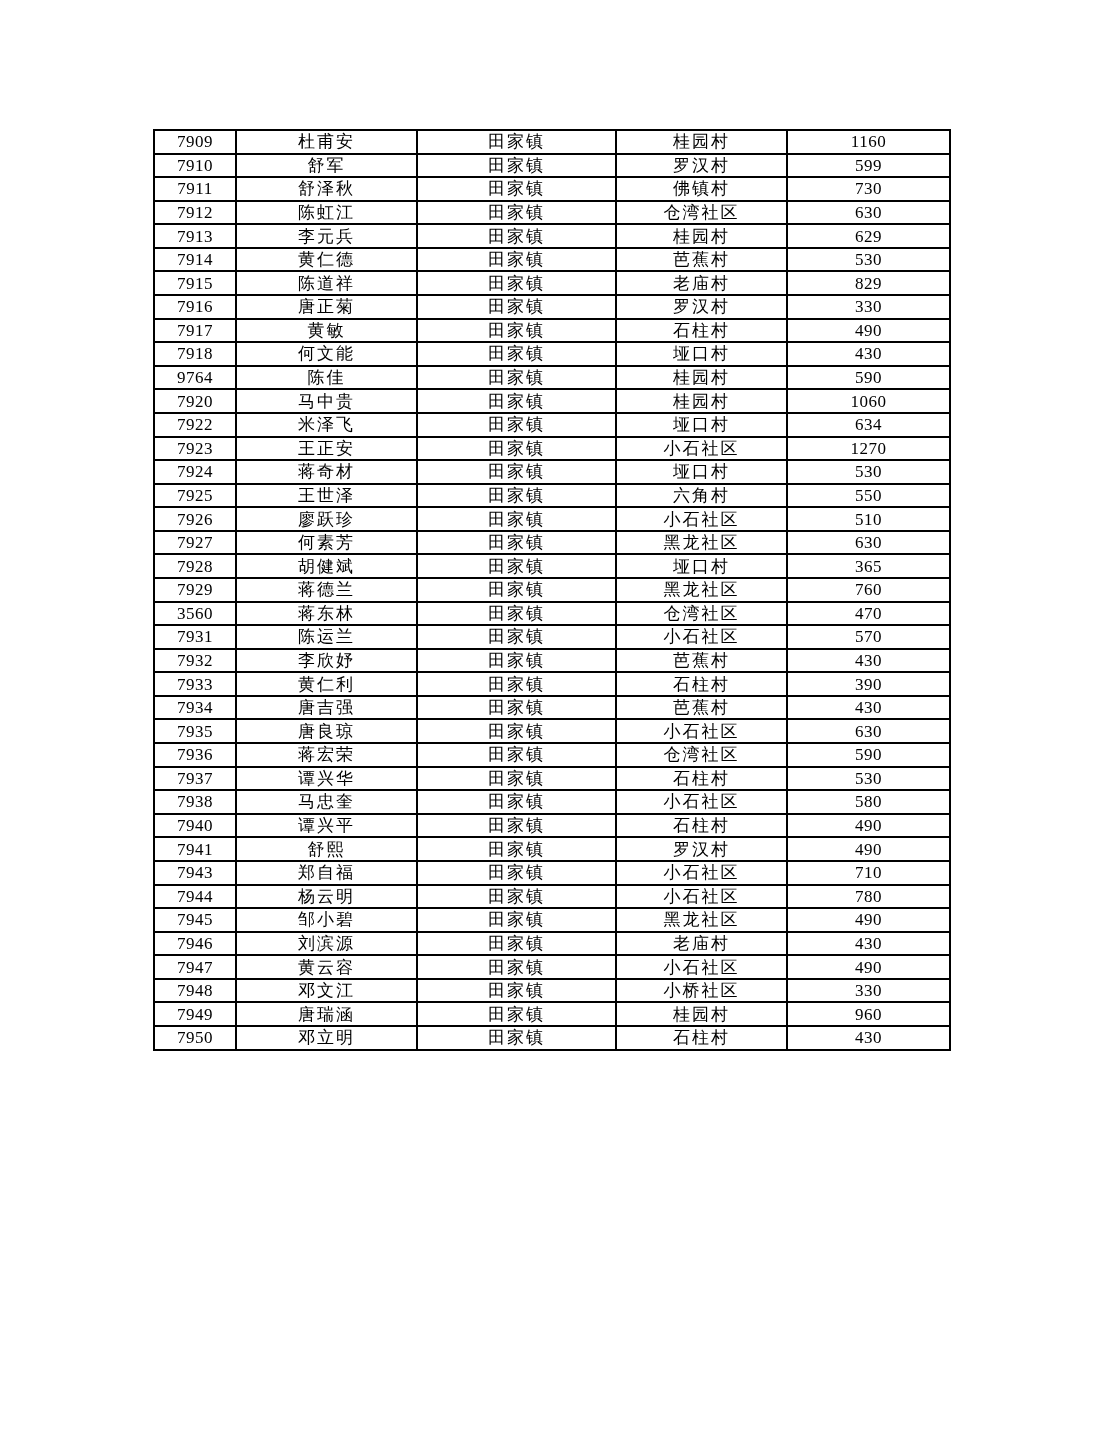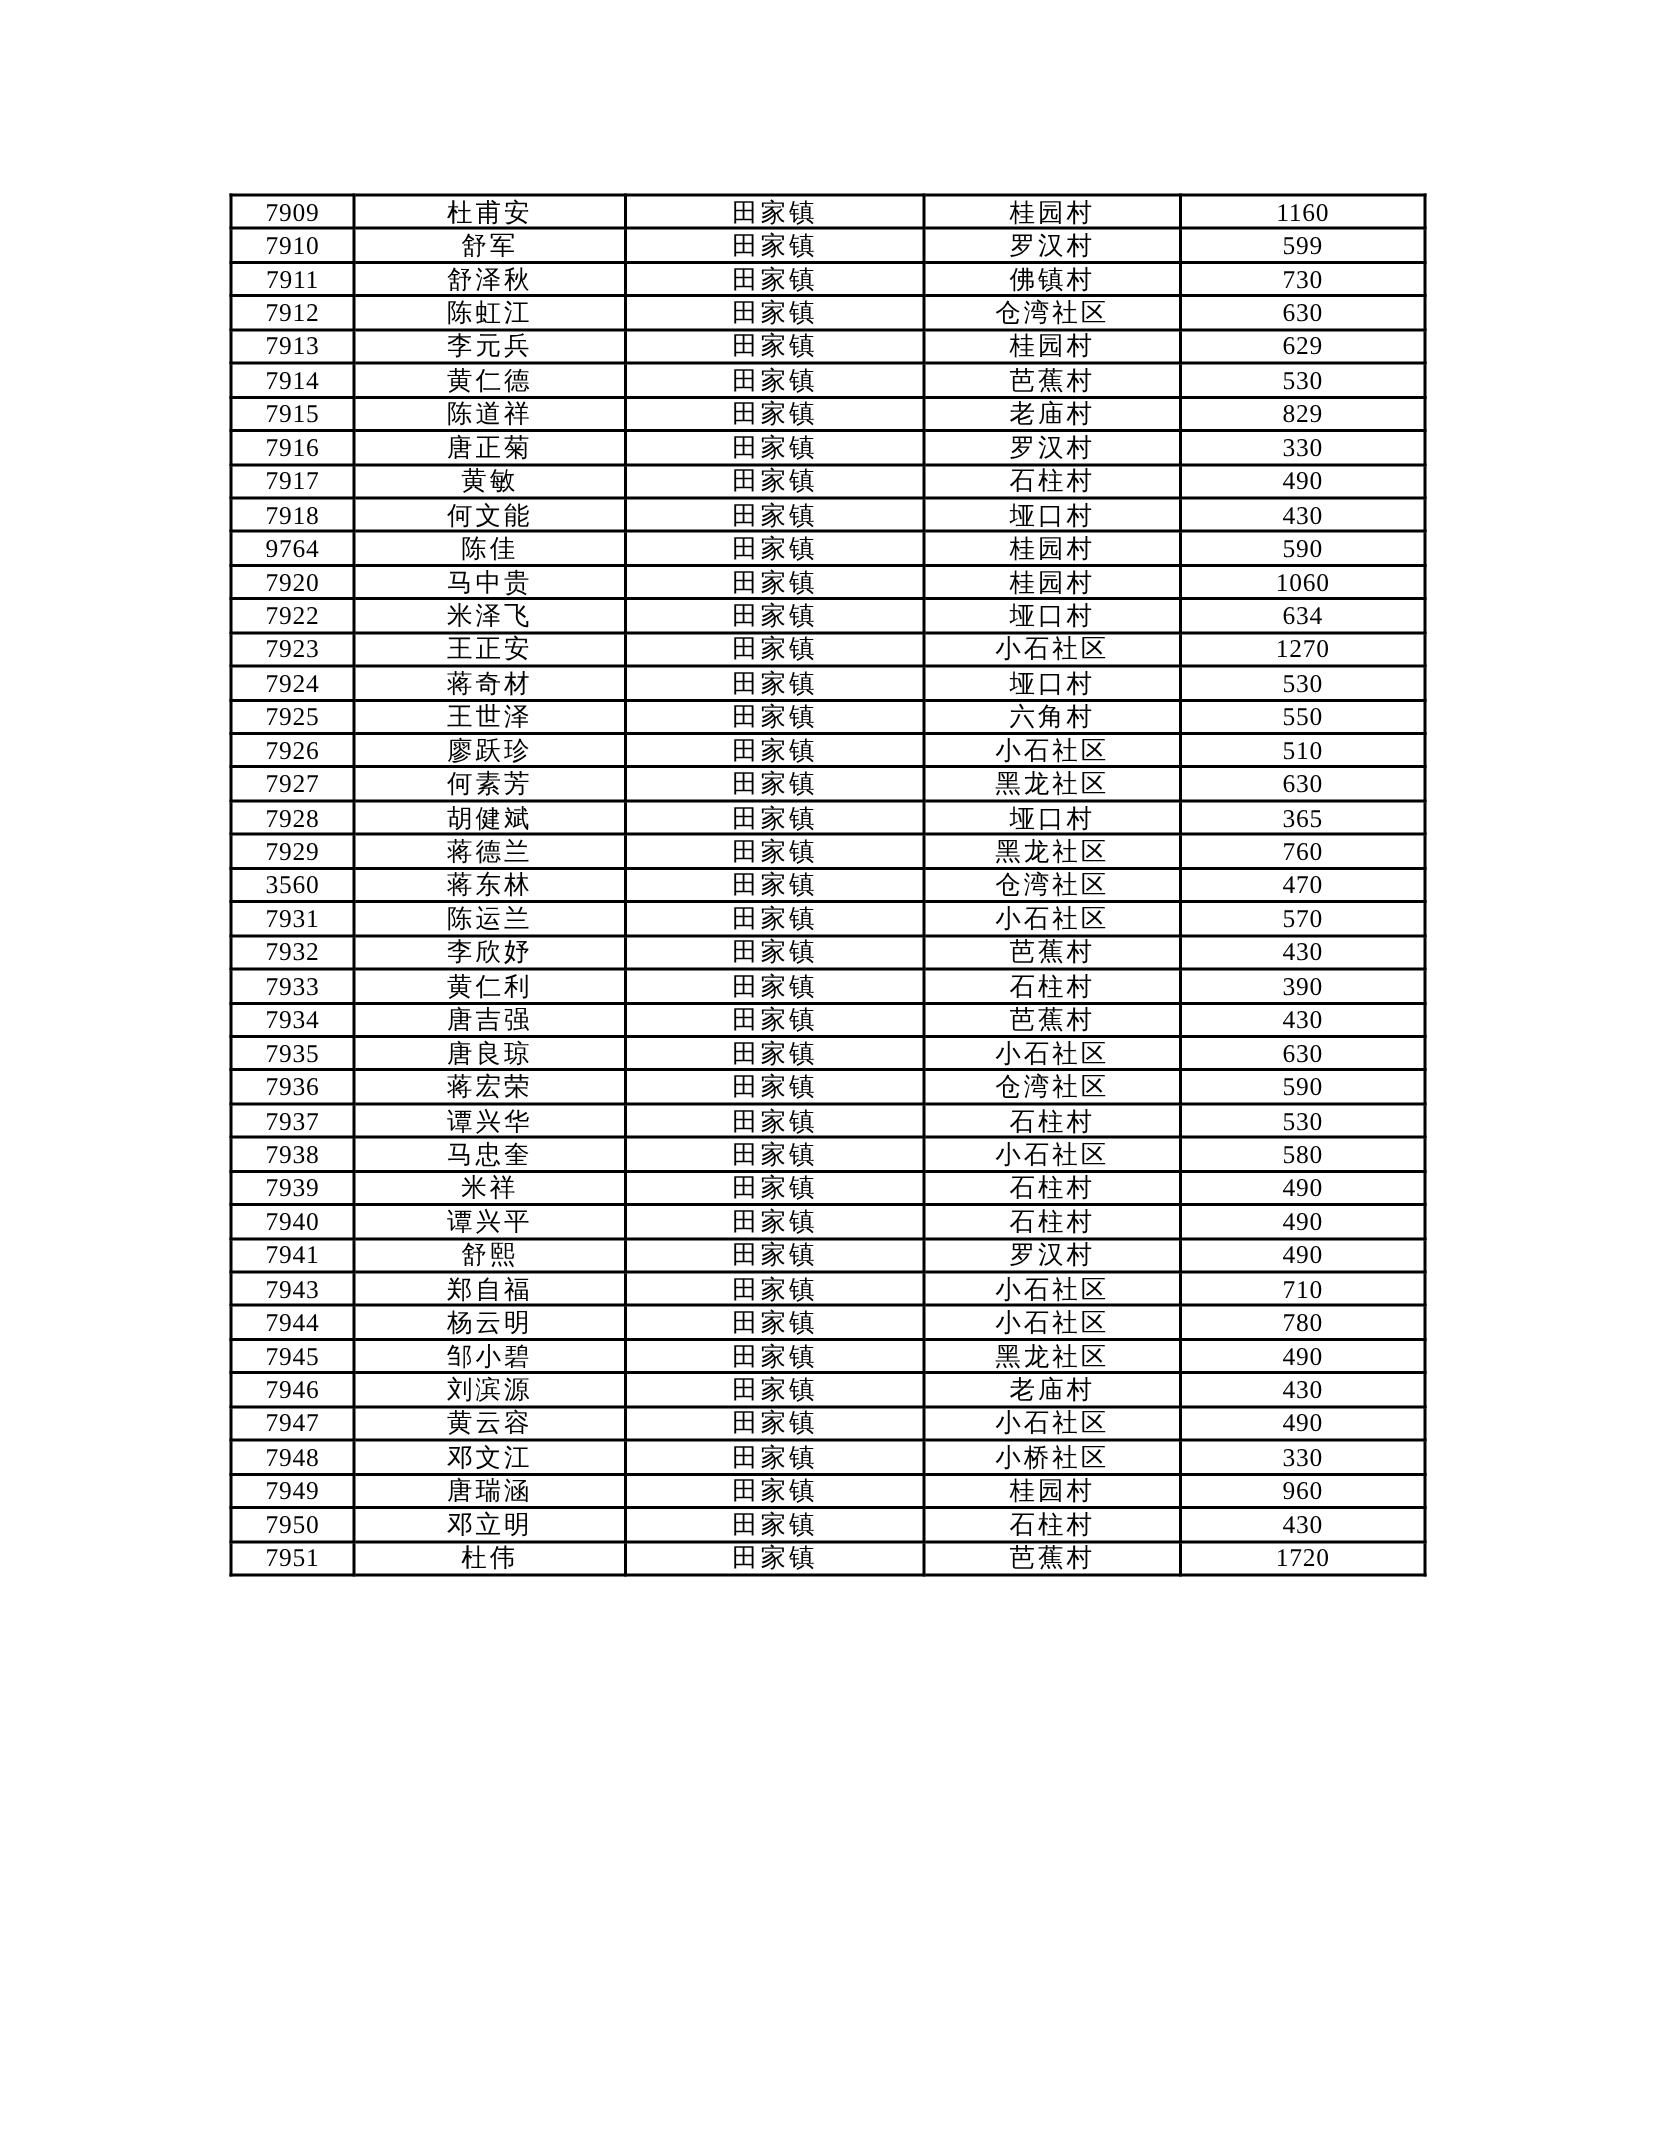--- a/index.html
+++ b/index.html
@@ -250,27 +250,20 @@
           <td class="num">530</td>
         </tr>
         <tr>
           <td class="num">7938</td>
           <td class="zh">马忠奎</td>
           <td class="zh">田家镇</td>
           <td class="zh">小石社区</td>
           <td class="num">580</td>
         </tr>
         <tr>
-          <td class="num">7939</td>
-          <td class="zh">米祥</td>
-          <td class="zh">田家镇</td>
-          <td class="zh">石柱村</td>
-          <td class="num">490</td>
-        </tr>
-        <tr>
           <td class="num">7940</td>
           <td class="zh">谭兴平</td>
           <td class="zh">田家镇</td>
           <td class="zh">石柱村</td>
           <td class="num">490</td>
         </tr>
         <tr>
           <td class="num">7941</td>
           <td class="zh">舒熙</td>
           <td class="zh">田家镇</td>
@@ -325,23 +318,16 @@
           <td class="zh">田家镇</td>
           <td class="zh">桂园村</td>
           <td class="num">960</td>
         </tr>
         <tr>
           <td class="num">7950</td>
           <td class="zh">邓立明</td>
           <td class="zh">田家镇</td>
           <td class="zh">石柱村</td>
           <td class="num">430</td>
-        </tr>
-        <tr>
-          <td class="num">7951</td>
-          <td class="zh">杜伟</td>
-          <td class="zh">田家镇</td>
-          <td class="zh">芭蕉村</td>
-          <td class="num">1720</td>
         </tr>
       </tbody>
   </table>
 </div>
 
 </body></html>

